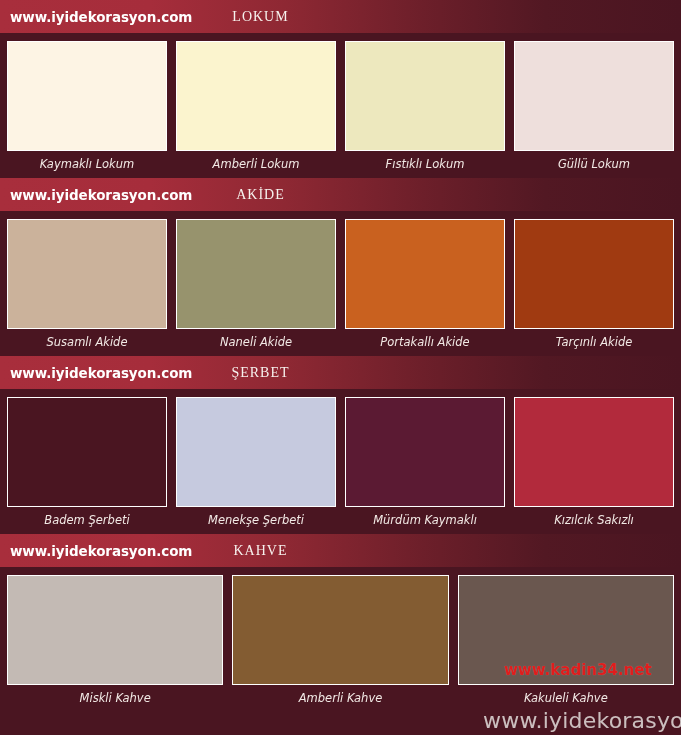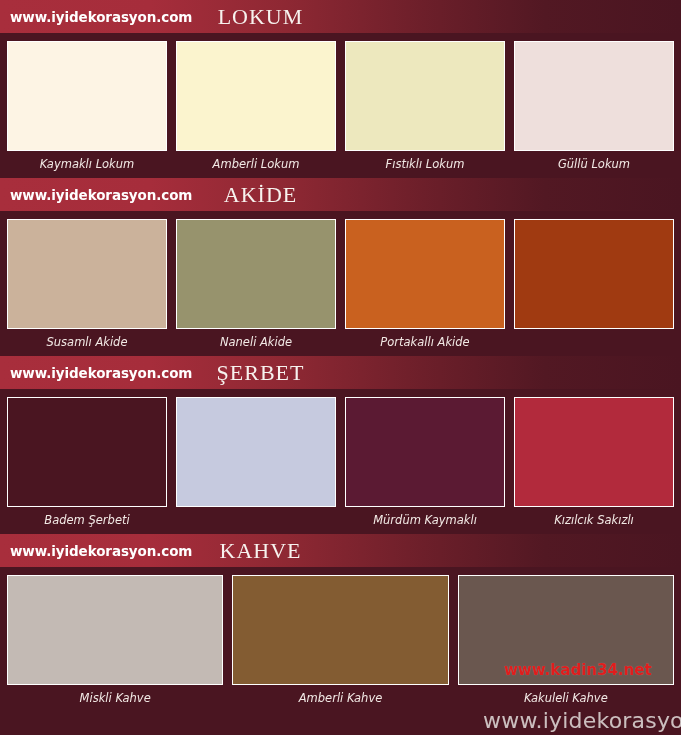--- a/index.html
+++ b/index.html
@@ -55,21 +55,21 @@
     font-family: "DejaVu Sans", sans-serif;
   }
   .band-title {
     position: absolute;
     left: 0;
     right: 0;
     top: 50%;
     transform: translateY(-50%);
     text-align: center;
     color: #f7f2ee;
-    font-size: 22px;
+    font-size: 14px;
     letter-spacing: 1px;
     font-family: "Liberation Serif", serif;
     font-weight: normal;
     white-space: nowrap;
     padding-right: 160px;
     box-sizing: border-box;
   }
   
   .swatch-row {
     display: flex;
@@ -167,38 +167,40 @@
       <div class="swatch-cell">
         <div class="swatch" style="background-color:#97936d;height:110px;border:1px solid #ffffff;box-sizing:border-box;"></div>
         <div class="swatch-label">Naneli Akide</div>
       </div>
       <div class="swatch-cell">
         <div class="swatch" style="background-color:#c9611f;height:110px;border:1px solid #ffffff;box-sizing:border-box;"></div>
         <div class="swatch-label">Portakallı Akide</div>
       </div>
       <div class="swatch-cell">
         <div class="swatch" style="background-color:#a03a11;height:110px;border:1px solid #ffffff;box-sizing:border-box;"></div>
+        <div class="swatch-label">Tarçınlı Akide</div>
       </div>
     </div>
   </div>
 
   <div class="section">
     <div class="band">
       <div class="band-inner">
         <div class="band-url">www.iyidekorasyon.com</div>
         <div class="band-title">ŞERBET</div>
       </div>
     </div>
     <div class="swatch-row">
       <div class="swatch-cell">
         <div class="swatch" style="background-color:#e5decе;height:110px;border:1px solid #ffffff;box-sizing:border-box;"></div>
         <div class="swatch-label">Badem Şerbeti</div>
       </div>
       <div class="swatch-cell">
         <div class="swatch" style="background-color:#c6cadf;height:110px;border:1px solid #ffffff;box-sizing:border-box;"></div>
+        <div class="swatch-label">Menekşe Şerbeti</div>
       </div>
       <div class="swatch-cell">
         <div class="swatch" style="background-color:#5b1a33;height:110px;border:1px solid #ffffff;box-sizing:border-box;"></div>
         <div class="swatch-label">Mürdüm Kaymaklı</div>
       </div>
       <div class="swatch-cell">
         <div class="swatch" style="background-color:#b22a3c;height:110px;border:1px solid #ffffff;box-sizing:border-box;"></div>
         <div class="swatch-label">Kızılcık Sakızlı</div>
       </div>
     </div>

